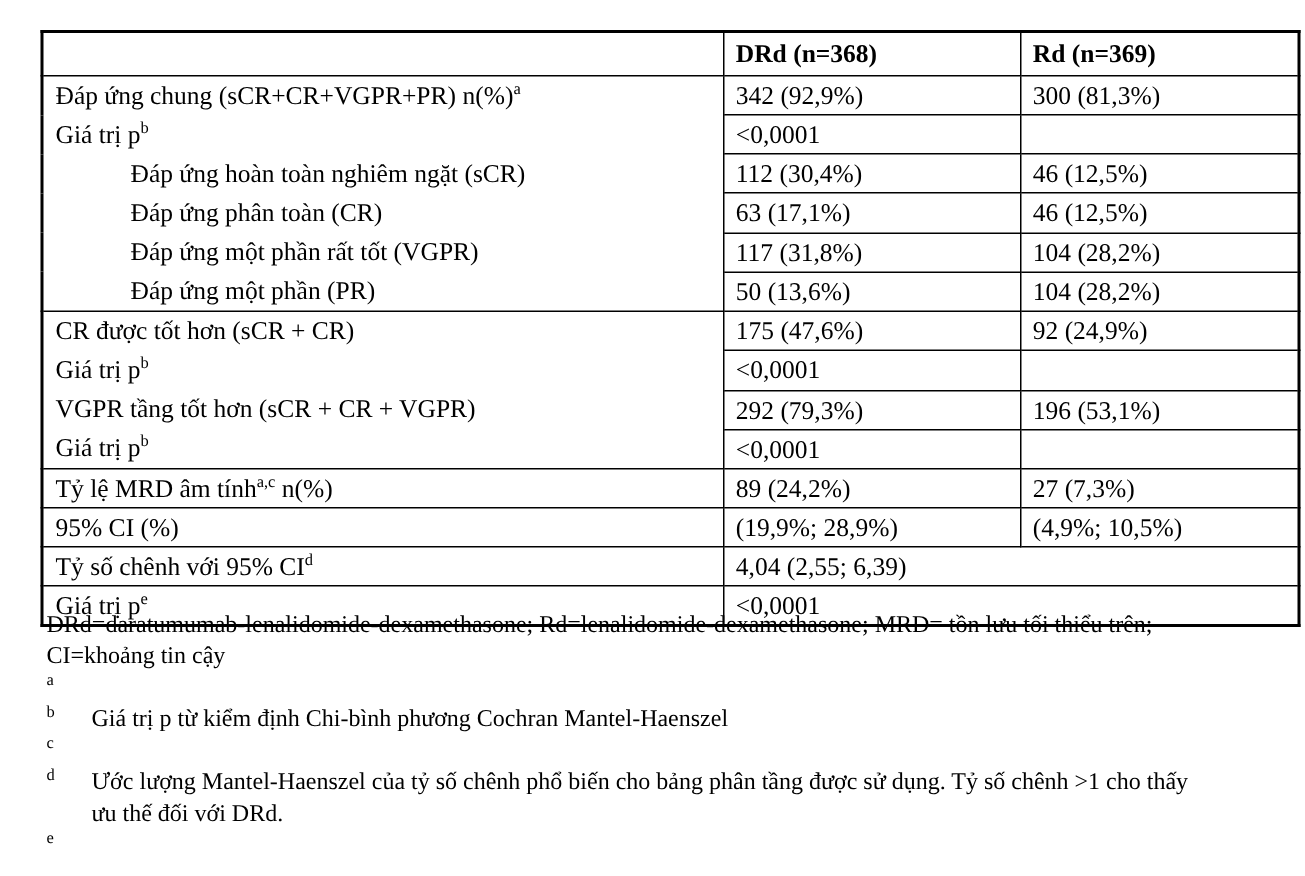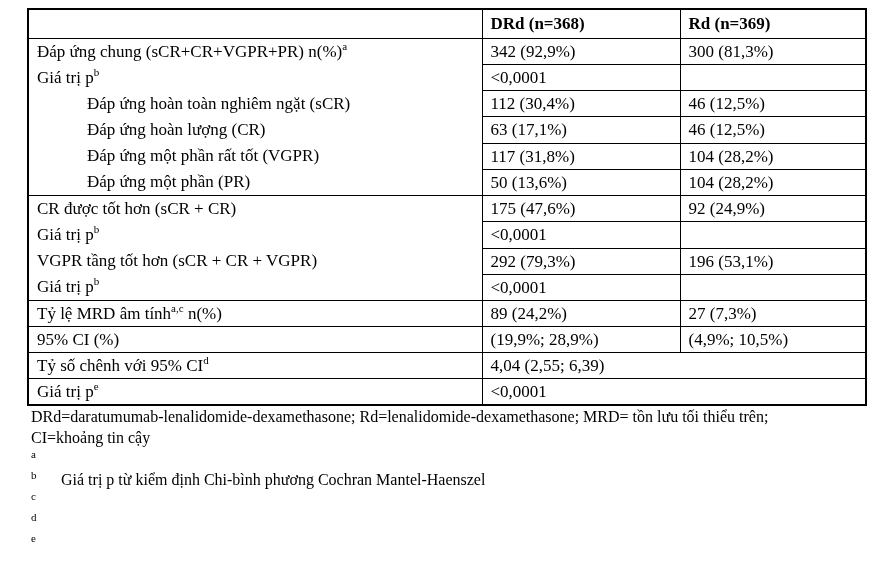--- a/index.html
+++ b/index.html
@@ -4,21 +4,21 @@
 <style>
   html, body { margin: 0; padding: 0; background: #ffffff; }
   body {
     width: 870px; height: 584px;
     font-family: "Liberation Serif", "DejaVu Serif", serif;
     color: #000000;
   }
   .page { position: relative; width: 870px; height: 584px; overflow: hidden; background: #ffffff; }
 
   table.tbl {
-    position: absolute; left: 27px; top: 8px;
+    position: absolute; left: 27px; top: 20px;
     width: 838px; border-collapse: collapse; table-layout: fixed;
     border: 2px solid #000;
     padding-left: 24px;
   }
   .tbl td {
     border: 1px solid #000;
     padding: 0 6px 0 8px;
     font-size: 17px;
     vertical-align: top;
     overflow: hidden;
@@ -58,21 +58,21 @@
         <td></td>
         <td>DRd (n=368)</td>
         <td>Rd (n=369)</td>
       </tr>
 
       <tr class="r">
         <td class="group" rowspan="6">
           <div class="line"><span>Đáp ứng chung (sCR+CR+VGPR+PR) n(%)</span><sup>a</sup></div>
           <div class="line"><span>Giá trị p</span><sup>b</sup></div>
           <div class="line indent"><span>Đáp ứng hoàn toàn nghiêm ngặt (sCR)</span></div>
-          <div class="line indent"><span>Đáp ứng hoàn lượng (CR)</span></div>
+          <div class="line indent"><span>Đáp ứng phân toàn (CR)</span></div>
           <div class="line indent"><span>Đáp ứng một phần rất tốt (VGPR)</span></div>
           <div class="line indent"><span>Đáp ứng một phần (PR)</span></div>
         </td>
         <td>342 (92,9%)</td>
         <td>300 (81,3%)</td>
       </tr>
       <tr class="r">
         <td>&lt;0,0001</td>
         <td></td>
       </tr>
@@ -145,19 +145,20 @@
     </div>
     <div class="fn-item">
       <span class="fn-marker"><sup>b</sup></span>
       <span class="fn-text">Giá trị p từ kiểm định Chi-bình phương Cochran Mantel-Haenszel</span>
     </div>
     <div class="fn-item">
       <span class="fn-marker"><sup>c</sup></span>
     </div>
     <div class="fn-item">
       <span class="fn-marker"><sup>d</sup></span>
+      <span class="fn-text">Ước lượng Mantel-Haenszel của tỷ số chênh phổ biến cho bảng phân tầng được sử dụng. Tỷ số chênh &gt;1 cho thấy ưu thế đối với DRd.</span>
     </div>
     <div class="fn-item">
       <span class="fn-marker"><sup>e</sup></span>
     </div>
   </div>
 
 </div>
 
 </body></html>

